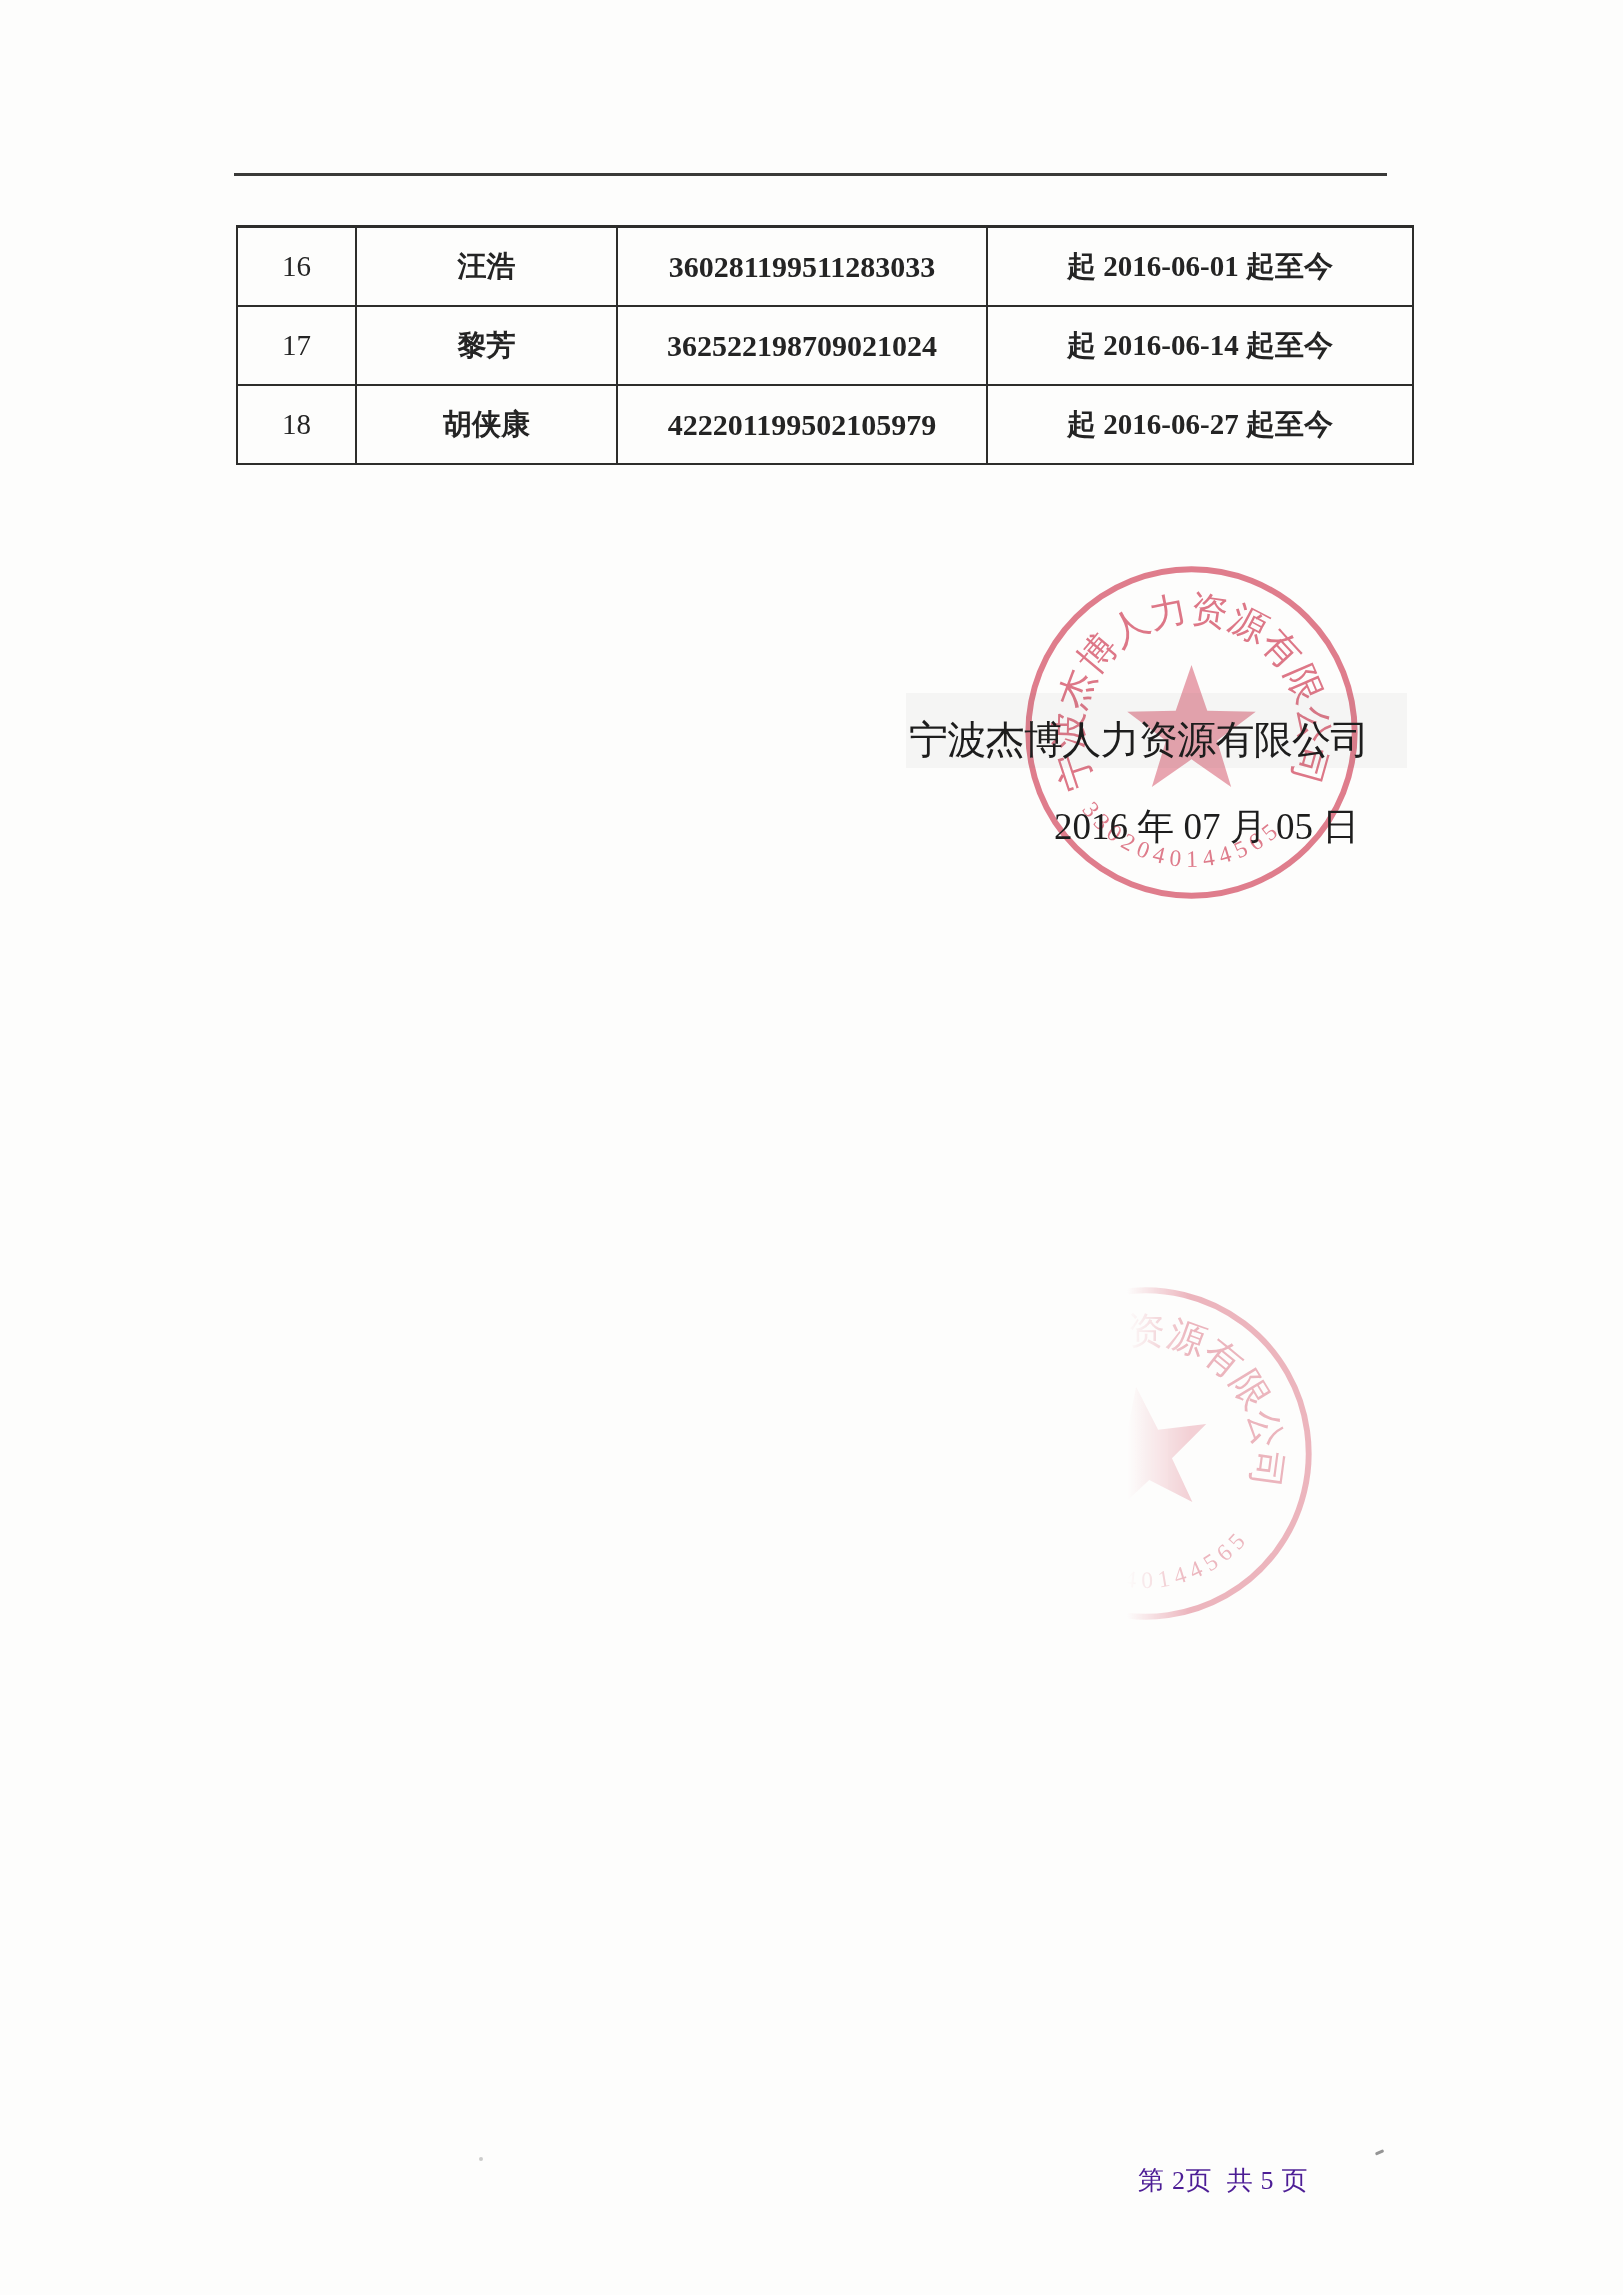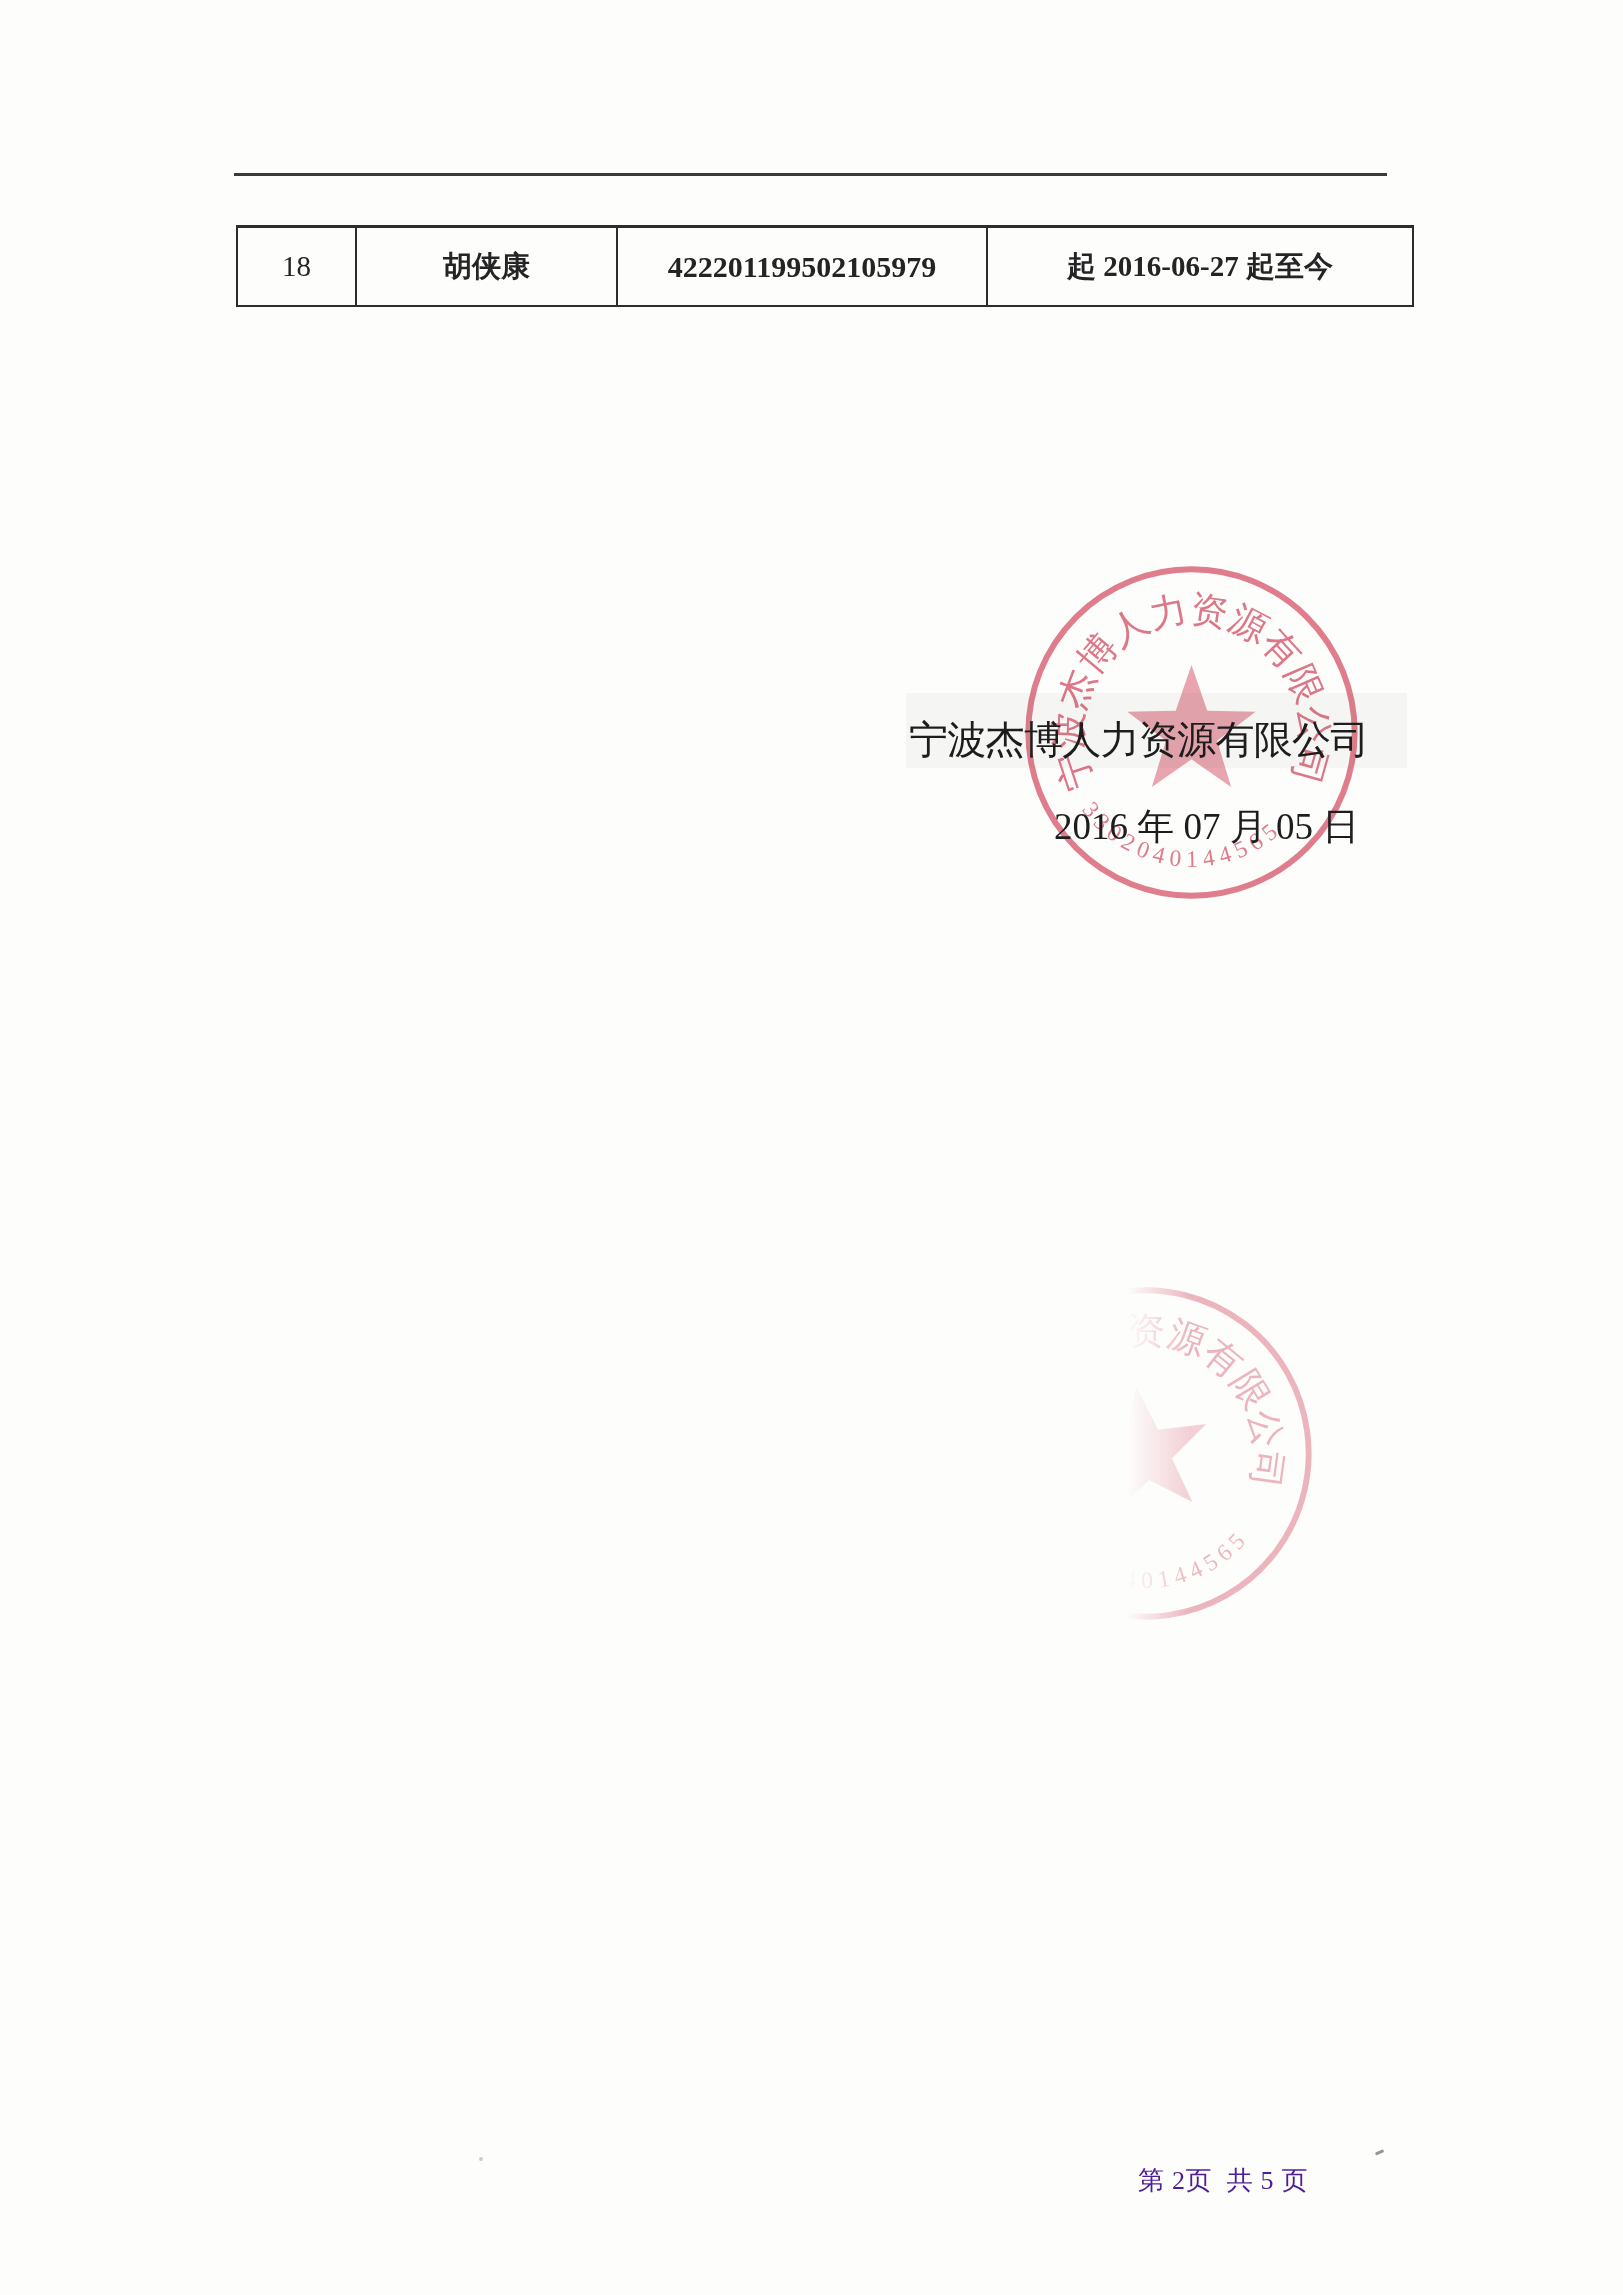--- a/index.html
+++ b/index.html
@@ -61,20 +61,32 @@
 </head>
 <body>
 
 <div class="page">
 
   <div class="top-rule"></div>
 
   <table class="roster">
     <tbody>
         <tr>
+          <td class="cell-no">16</td>
+          <td class="cell-name">汪浩</td>
+          <td class="cell-id">360281199511283033</td>
+          <td class="cell-period">起 2016-06-01 起至今</td>
+        </tr>
+        <tr>
+          <td class="cell-no">17</td>
+          <td class="cell-name">黎芳</td>
+          <td class="cell-id">362522198709021024</td>
+          <td class="cell-period">起 2016-06-14 起至今</td>
+        </tr>
+        <tr>
           <td class="cell-no">18</td>
           <td class="cell-name">胡侠康</td>
           <td class="cell-id">422201199502105979</td>
           <td class="cell-period">起 2016-06-27 起至今</td>
         </tr>
       </tbody>
   </table>
 
   <svg class="stamp" style="left:1008px;top:549px" width="367" height="367" viewBox="0 0 560 560">
     <g transform="translate(280,280)">

